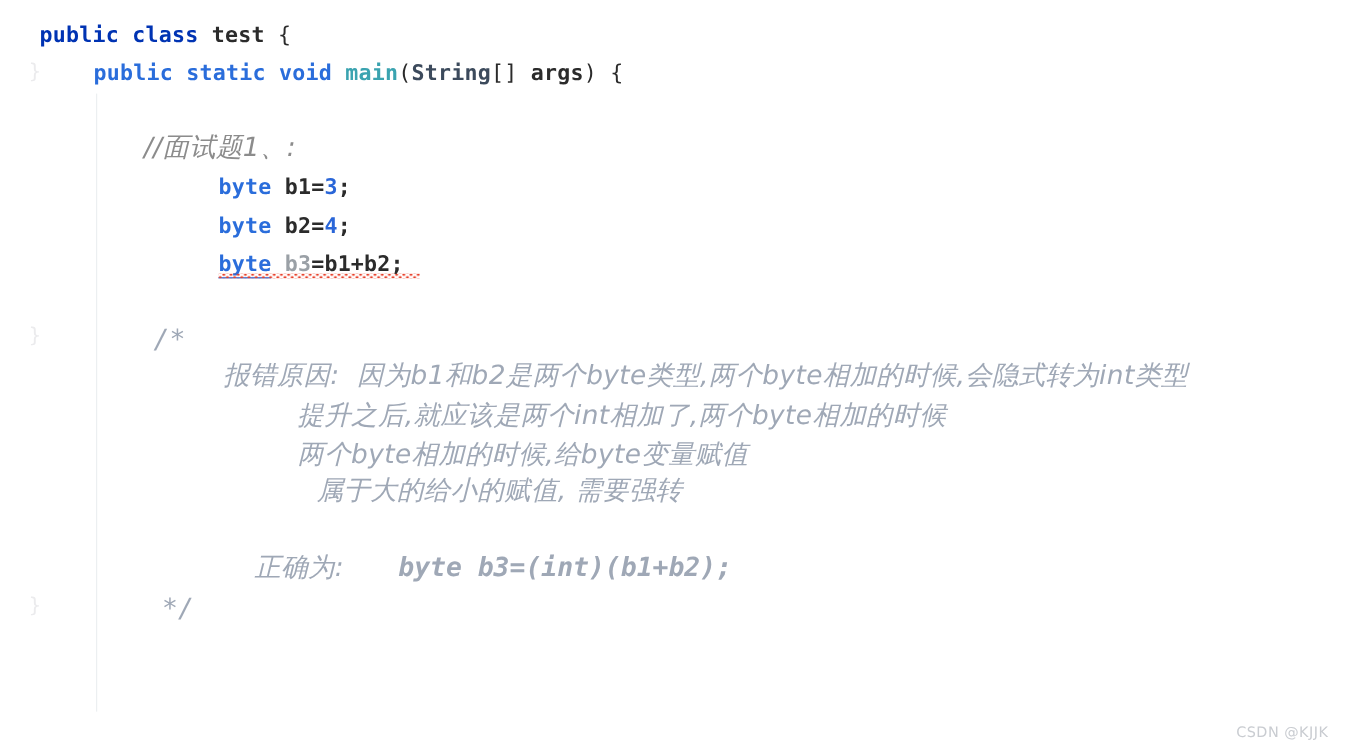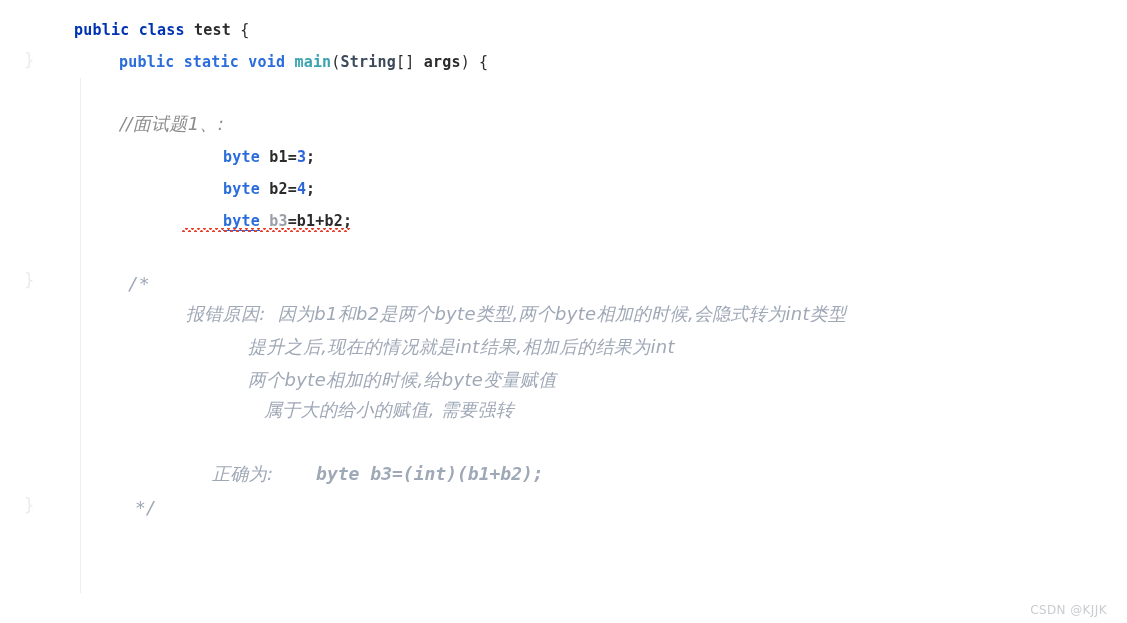--- a/index.html
+++ b/index.html
@@ -41,25 +41,24 @@
     position: absolute;
     width: 1px;
     background: #eceff1;
   }
 
   
   .line {
     position: absolute;
     white-space: pre;
     font-family: "DejaVu Sans Mono", "Liberation Mono", monospace;
-    font-size: 15px;
+    font-size: 18px;
     line-height: 22px;
     letter-spacing: 0.2px;
     color: #2b2b2b;
-    margin-left: 41px;
   }
 
   .kw       { color: #0033b3; font-weight: 700; }
   .kw2      { color: #2a6ddb; font-weight: 700; }
   .ident    { color: #2b2b2b; font-weight: 700; }
   .cls      { color: #3c4a5c; font-weight: 700; }
   .method   { color: #3aa3b0; font-weight: 700; }
   .num      { color: #2a66d8; font-weight: 700; }
   .punc     { color: #2b2b2b; }
   .unused   { color: #9aa0a6; font-weight: 700; }
@@ -79,21 +78,21 @@
       radial-gradient(circle at 4.5px 0.8px, #e8402a 1.1px, rgba(0,0,0,0) 1.3px);
     background-size: 6px 4px;
     background-repeat: repeat-x;
   }
 
   
   .comment {
     position: absolute;
     white-space: pre;
     font-family: "DejaVu Sans Mono", "Liberation Mono", monospace;
-    font-size: 18px;
+    font-size: 22px;
     line-height: 22px;
     font-style: italic;
     color: #8c8c8c;
   }
   .comment-block {
     color: #9fa8b6;
   }
   .cn {
     font-family: "DejaVu Sans", "Liberation Sans", sans-serif;
     font-style: italic;
@@ -139,21 +138,21 @@
 
   <div class="line" style="left:182px; top:178px;"><span class="kw2">byte</span><span class="punc"> </span><span class="ident">b2</span><span class="ident">=</span><span class="num">4</span><span class="ident">;</span></div>
 
   <div class="line" style="left:182px; top:210px;"><span class="kw2 u-solid">byte</span><span class="punc"> </span><span class="unused">b3</span><span class="ident">=b1+b2;</span></div>
   <div class="err-squiggle" style="left:182px; top:228px; width:168px;"></div>
 
   <div class="comment comment-block" style="left:128px; top:273px;">/*</div>
 
   <div class="comment comment-block cn" style="left:186px; top:303px;"><span>报错原因:</span><span>&nbsp; </span><span>因为b1和b2是两个byte类型,两个byte相加的时候,会隐式转为int类型</span></div>
 
-  <div class="comment comment-block cn" style="left:248px; top:336px;"><span>提升之后,现在的情况就是int结果,相加后的结果为int</span></div>
+  <div class="comment comment-block cn" style="left:248px; top:336px;"><span>提升之后,就应该是两个int相加了,两个byte相加的时候</span></div>
 
   <div class="comment comment-block cn" style="left:248px; top:369px;"><span>两个byte相加的时候,给byte变量赋值</span></div>
 
   <div class="comment comment-block cn" style="left:264px; top:399px;"><span>属于大的给小的赋值, 需要强转</span></div>
 
   <div class="comment comment-block" style="left:212px; top:463px;"><span class="cn">正确为:</span><span> </span><span class="mono-in-cn">byte b3=(int)(b1+b2);</span></div>
 
   <div class="comment comment-block" style="left:135px; top:497px;">*/</div>
 
   <div id="watermark">CSDN @KJJK</div>

